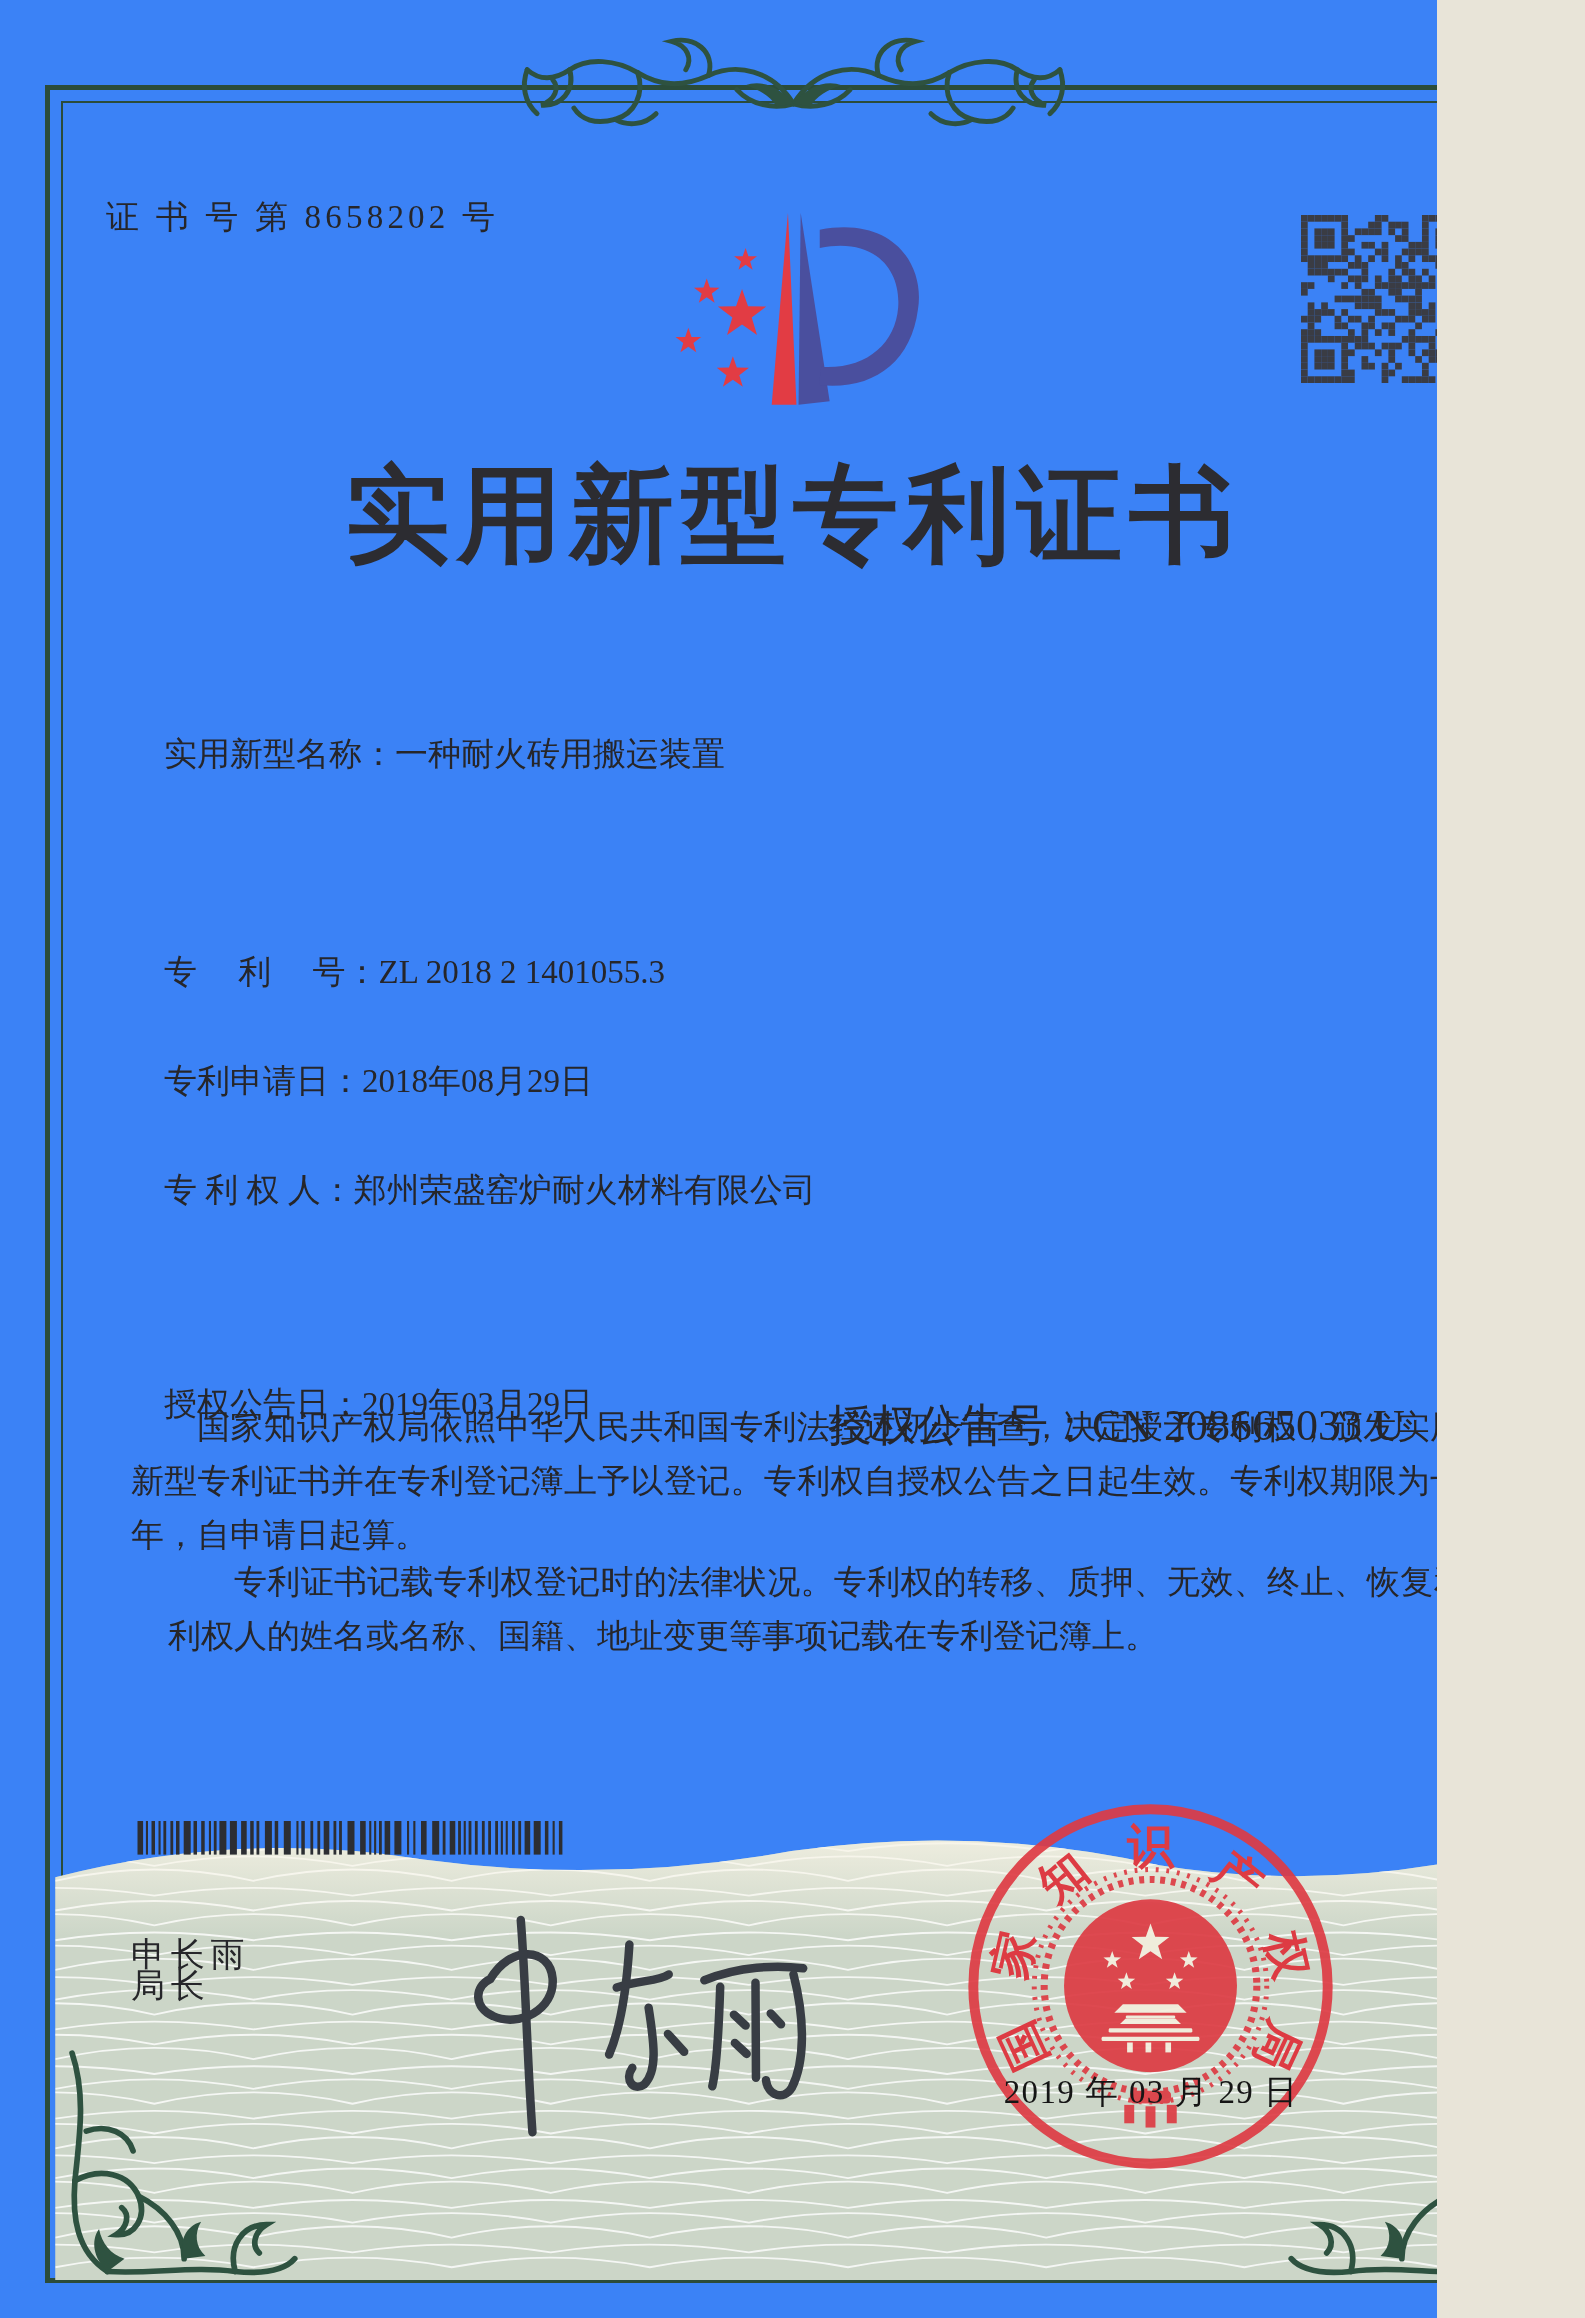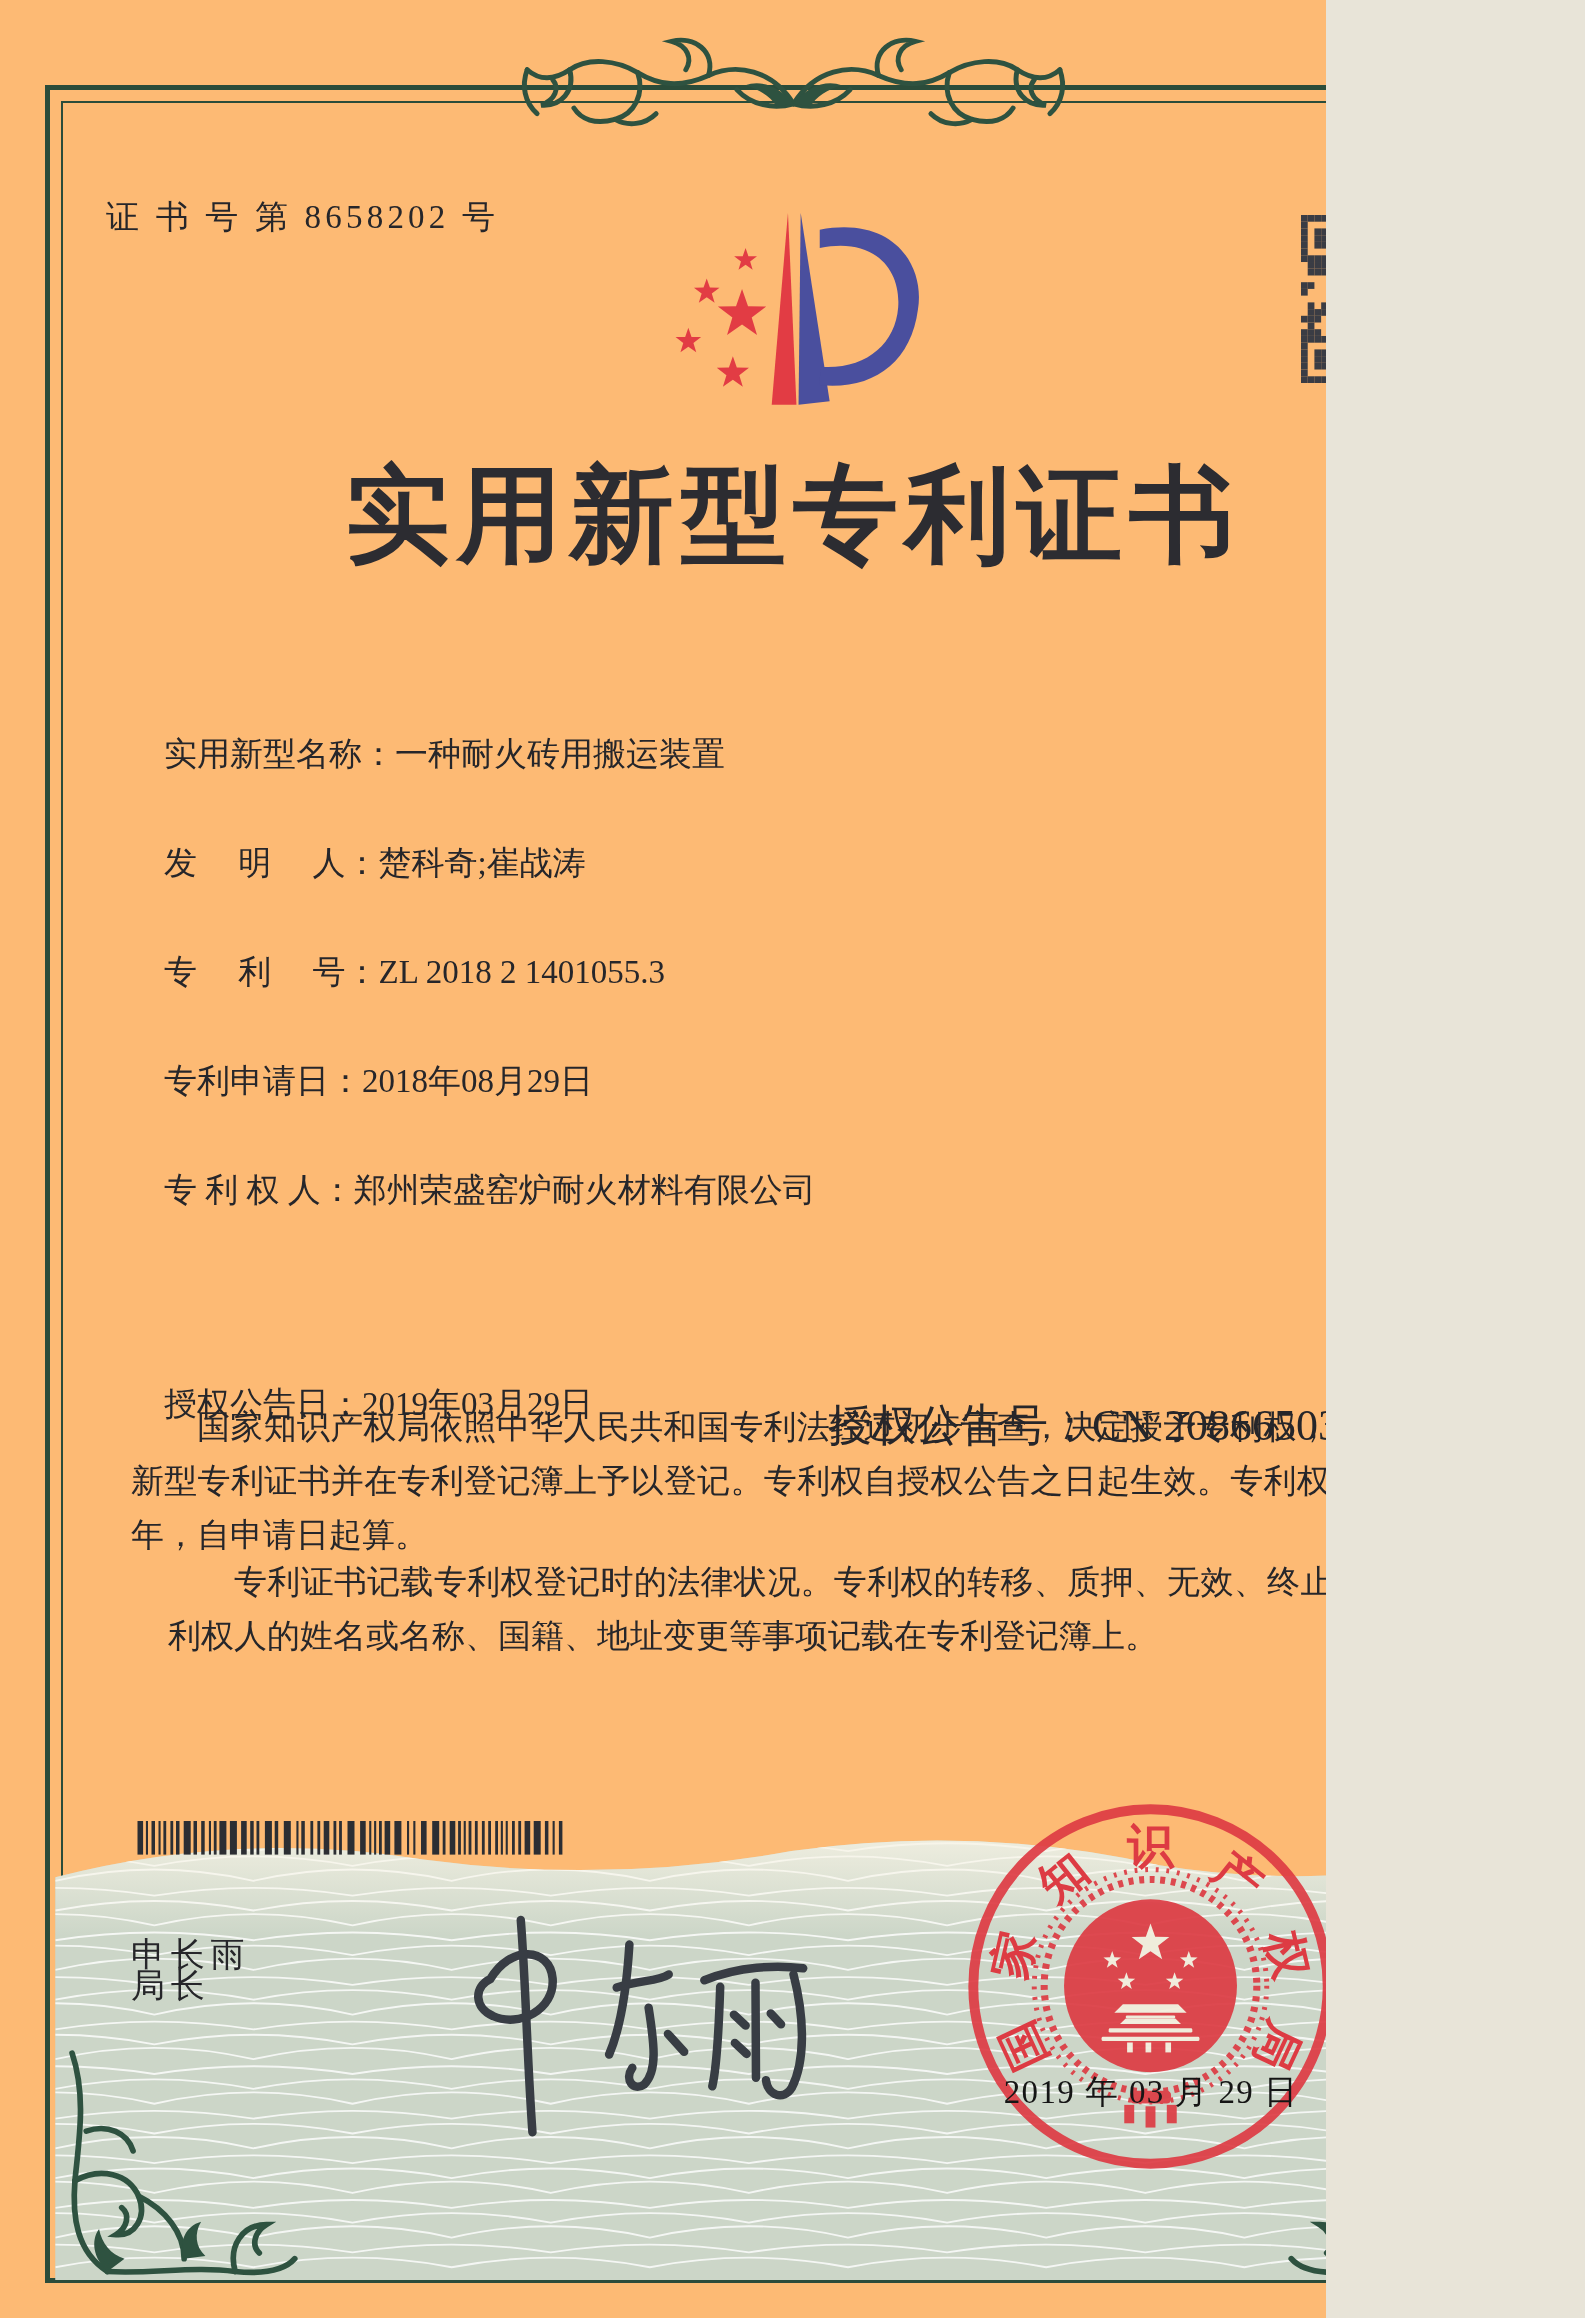--- a/index.html
+++ b/index.html
@@ -1,16 +1,16 @@
 <!DOCTYPE html>
 <html style="font-size:11.3px"><head>
 <meta charset="utf-8">
 <style>
   html,body{margin:0;padding:0;background:#e8e4d8;}
-  .page{position:relative;width:1326px;height:2319px;background:#fdba74;overflow:hidden;
+  .page{position:relative;width:1437px;height:2319px;background:#3b82f6;overflow:hidden;
         font-family:"Liberation Serif","DejaVu Serif",serif;color:#26262a;}
   
   .frame-outer{position:absolute;left:45px;top:85px;width:1495px;height:2198px;
                border:5.7px solid #2b4c3a;box-sizing:border-box;}
   .frame-inner{position:absolute;left:61px;top:101px;width:1464px;height:2166px;
                border:2.1px solid #2b4c3a;box-sizing:border-box;}
   .abs{position:absolute;}
   .cert-no{left:106px;top:195px;font-size:33px;letter-spacing:4.2px;white-space:pre;}
   .title{left:0;width:1586px;top:446px;text-align:center;font-size:105px;font-weight:bold;
          letter-spacing:7px;color:#2c2c31;}
@@ -474,23 +474,20 @@
       <rect x="171.4" y="228.5" width="9.5" height="9.5" fill="#3a3c44"></rect>
       <rect x="180.9" y="228.5" width="9.5" height="9.5" fill="#3a3c44"></rect>
       <rect x="219.0" y="228.5" width="9.5" height="9.5" fill="#3a3c44"></rect>
     </svg>
 
   <div class="abs z2 title">实用新型专利证书</div>
 
   <div class="abs z2 frow" style="top:695px;">
     <span class="f-label">实用新型名称：</span><span class="f-value">一种耐火砖用搬运装置</span>
   </div>
-  <div class="abs z2 frow" style="top:804px;">
-    <span class="f-label">发　 明　 人：</span><span class="f-value">楚科奇;崔战涛</span>
-  </div>
   <div class="abs z2 frow" style="top:913px;">
     <span class="f-label">专　 利　 号：</span><span class="f-value">ZL 2018 2 1401055.3</span>
   </div>
   <div class="abs z2 frow" style="top:1022px;">
     <span class="f-label">专利申请日：</span><span class="f-value">2018年08月29日</span>
   </div>
   <div class="abs z2 frow" style="top:1131px;">
     <span class="f-label">专 利 权 人：</span><span class="f-value">郑州荣盛窑炉耐火材料有限公司</span>
   </div>
 

